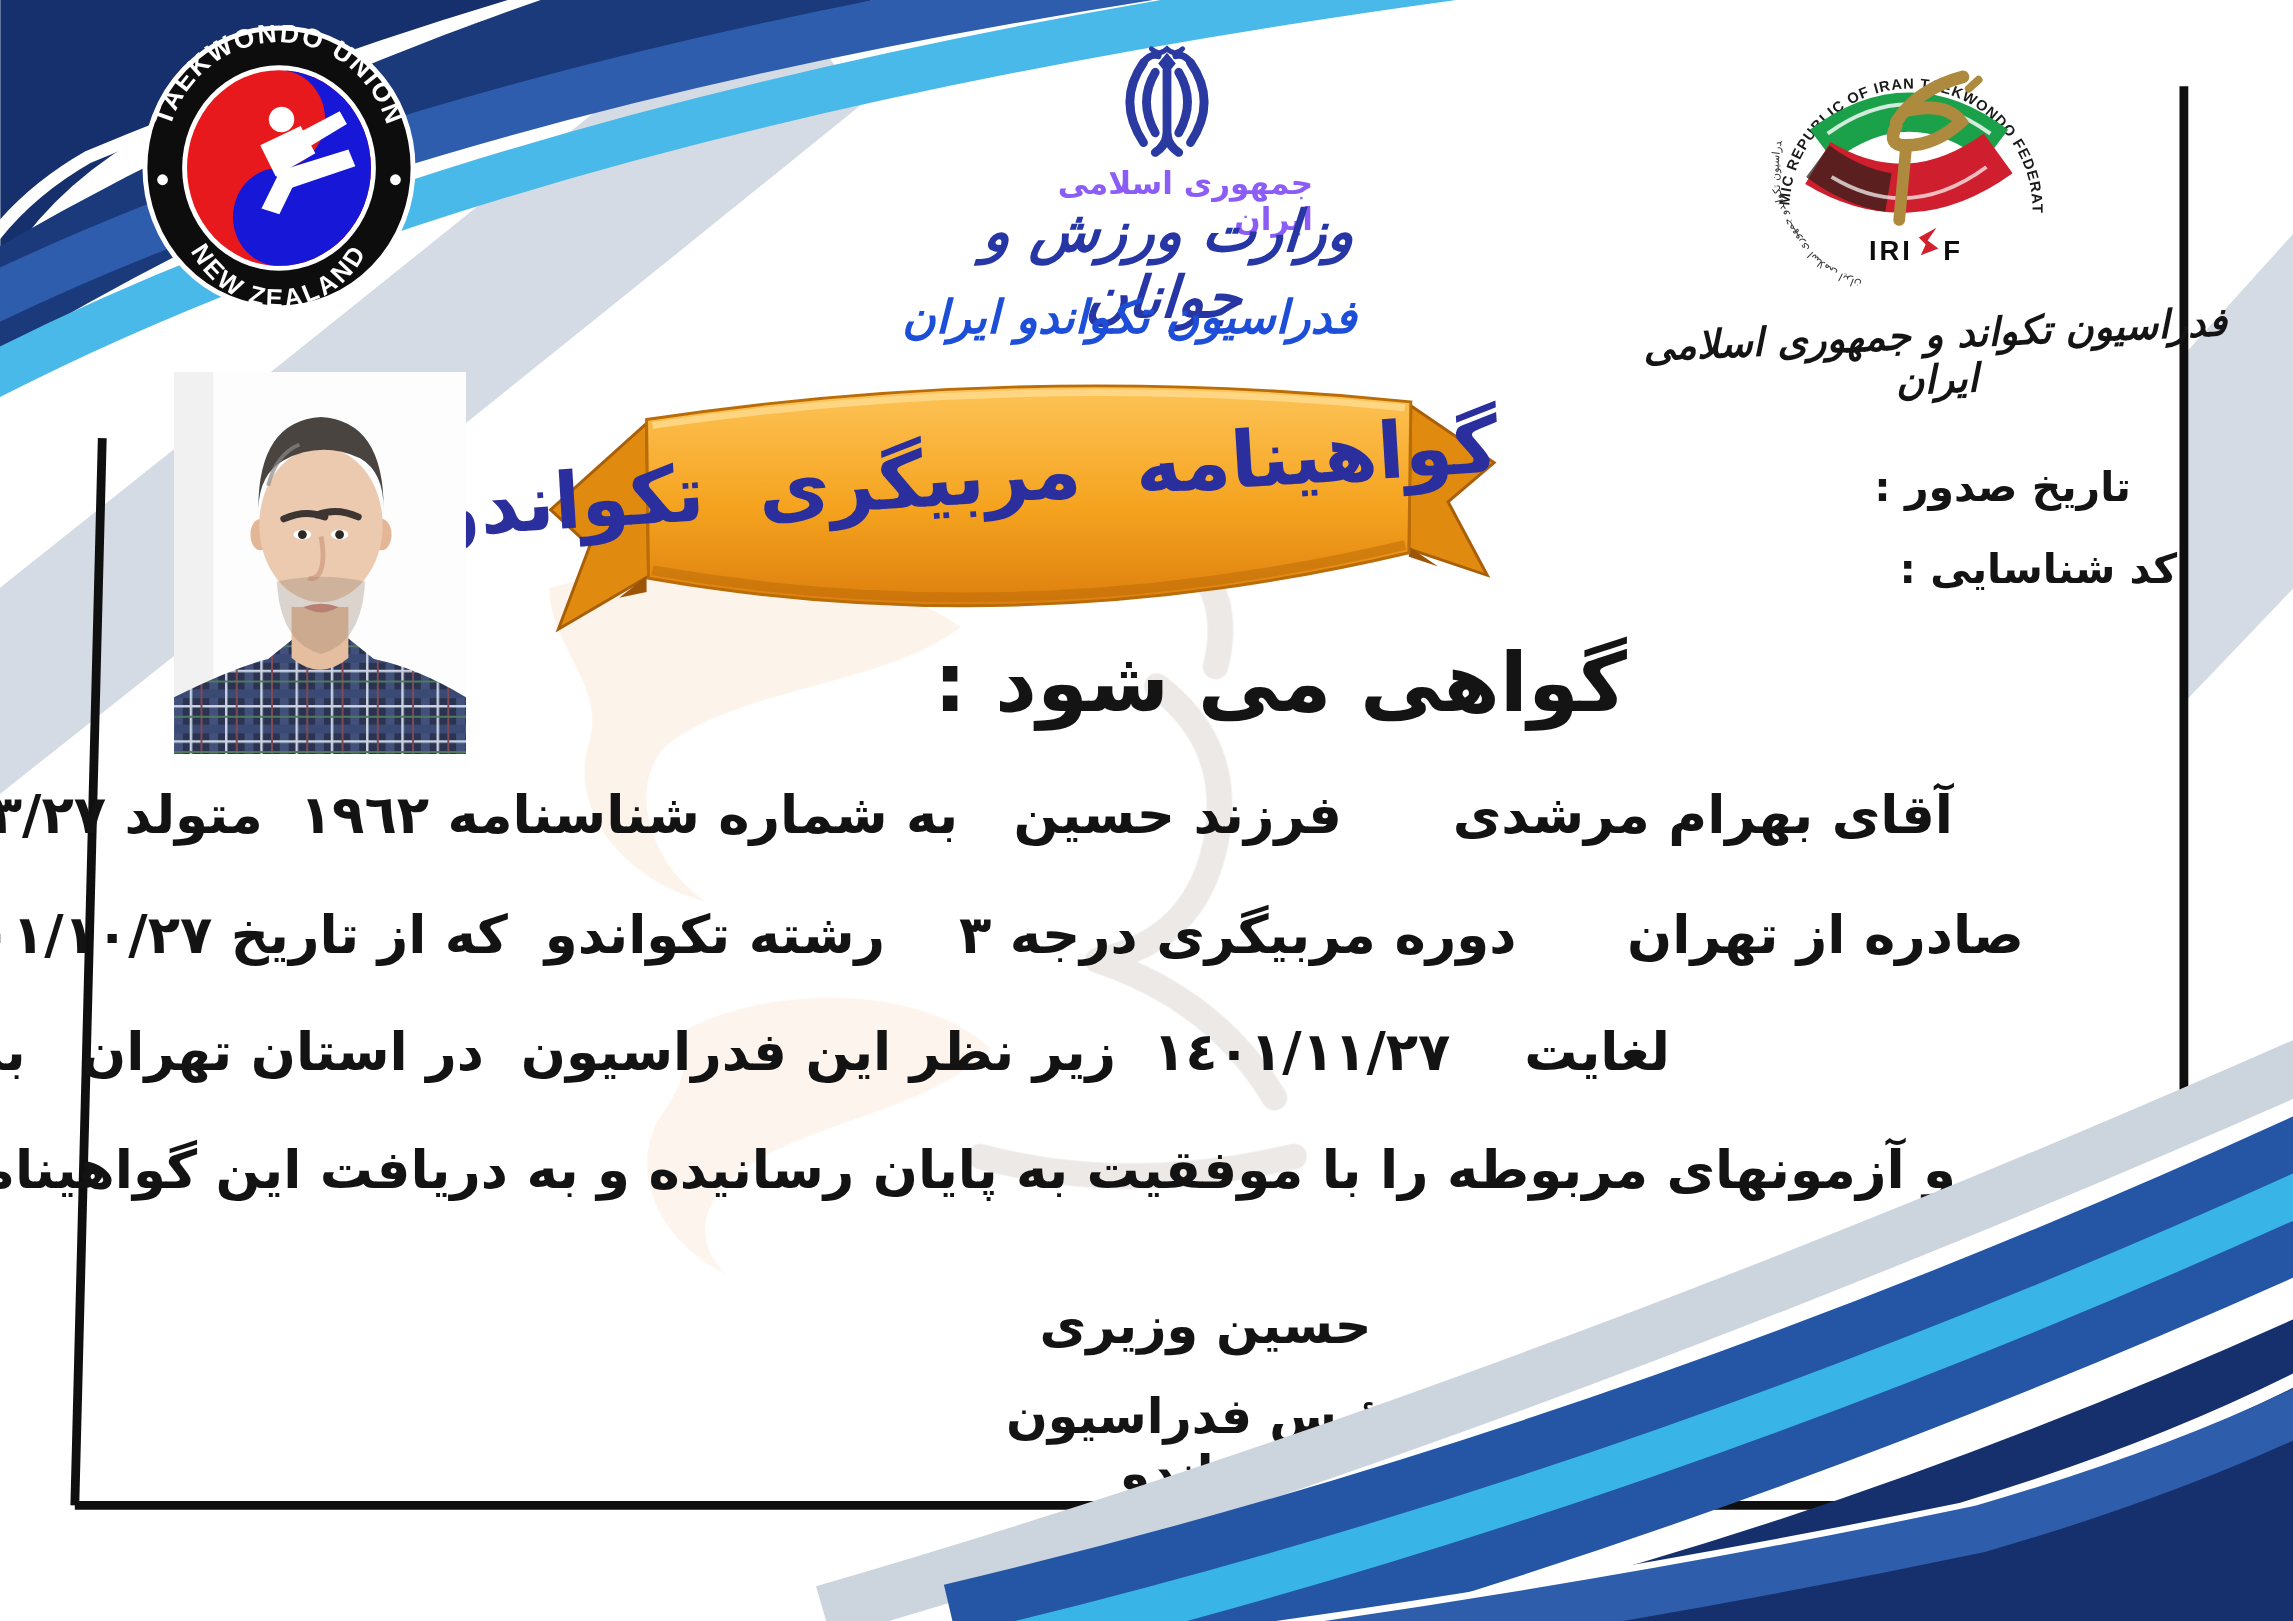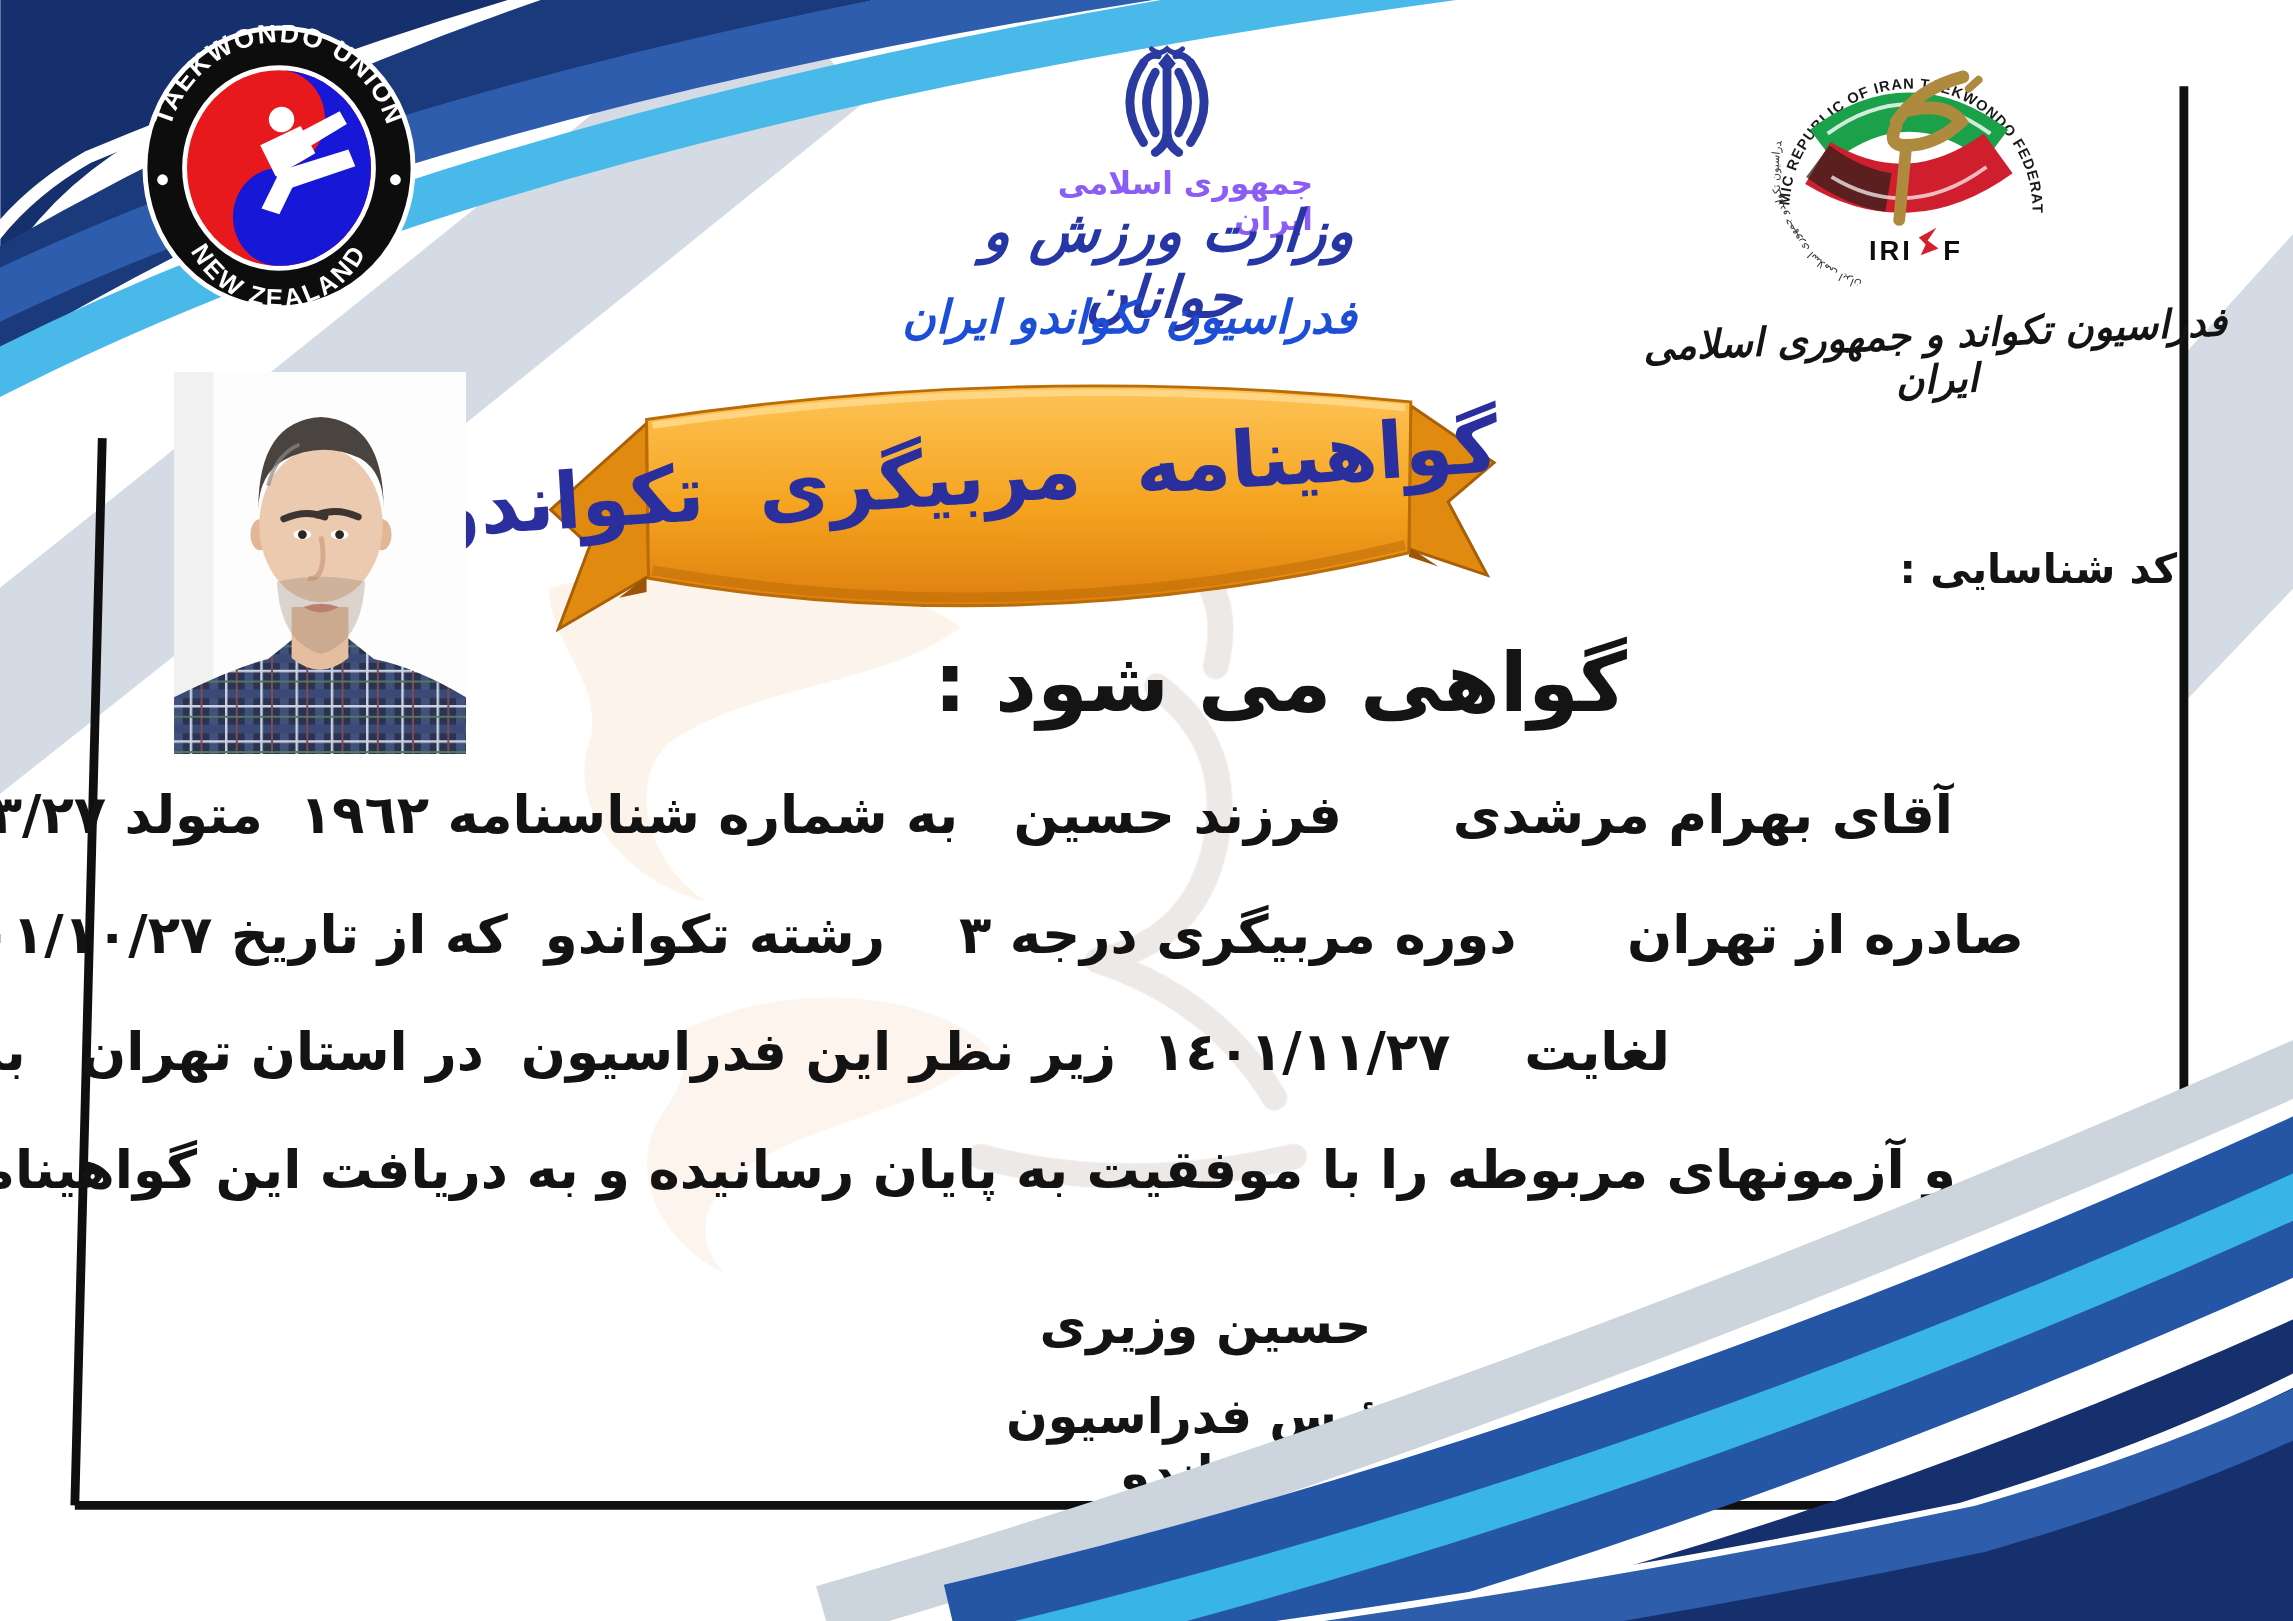--- a/index.html
+++ b/index.html
@@ -133,20 +133,21 @@
       </g>
       <g>
         <text x="157" y="247" text-anchor="end" font-family="Liberation Sans, sans-serif" font-size="28" font-weight="bold" fill="#0d0d0d" letter-spacing="3">IRI</text>
         <path d="M163,224 l18,-10 -9,13 11,8 -18,7 5,-11 Z" fill="#d2202c"></path>
         <text x="188" y="247" font-family="Liberation Sans, sans-serif" font-size="28" font-weight="bold" fill="#0d0d0d">F</text>
       </g>
     </svg>
   </div>
   <div class="abs content fa" style="left:1598px;top:312px;width:676px;text-align:center;font-size:39px;font-weight:bold;font-style:italic;color:#141414;transform:rotate(-2.5deg);">فدراسیون تکواند و جمهوری اسلامی ایران</div>
 
+  <div class="abs content fa" style="left:1725px;top:463px;width:406px;text-align:right;font-size:41px;font-weight:bold;">تاریخ صدور :</div>
   <div class="abs content fa" style="left:1771px;top:545px;width:406px;text-align:right;font-size:41px;font-weight:bold;">کد شناسایی :</div>
 
   <div class="abs content" style="left:529px;top:345px;width:970px;height:343px;">
     <svg class="abs" style="left:0;top:0;" width="970" height="343" viewBox="0 0 990 350">
       <defs>
         <linearGradient id="ribbonGrad" x1="0" y1="0" x2="0" y2="1">
           <stop offset="0" stop-color="#fdc457"></stop>
           <stop offset="0.55" stop-color="#f5a31f"></stop>
           <stop offset="1" stop-color="#dd7f0e"></stop>
         </linearGradient>

